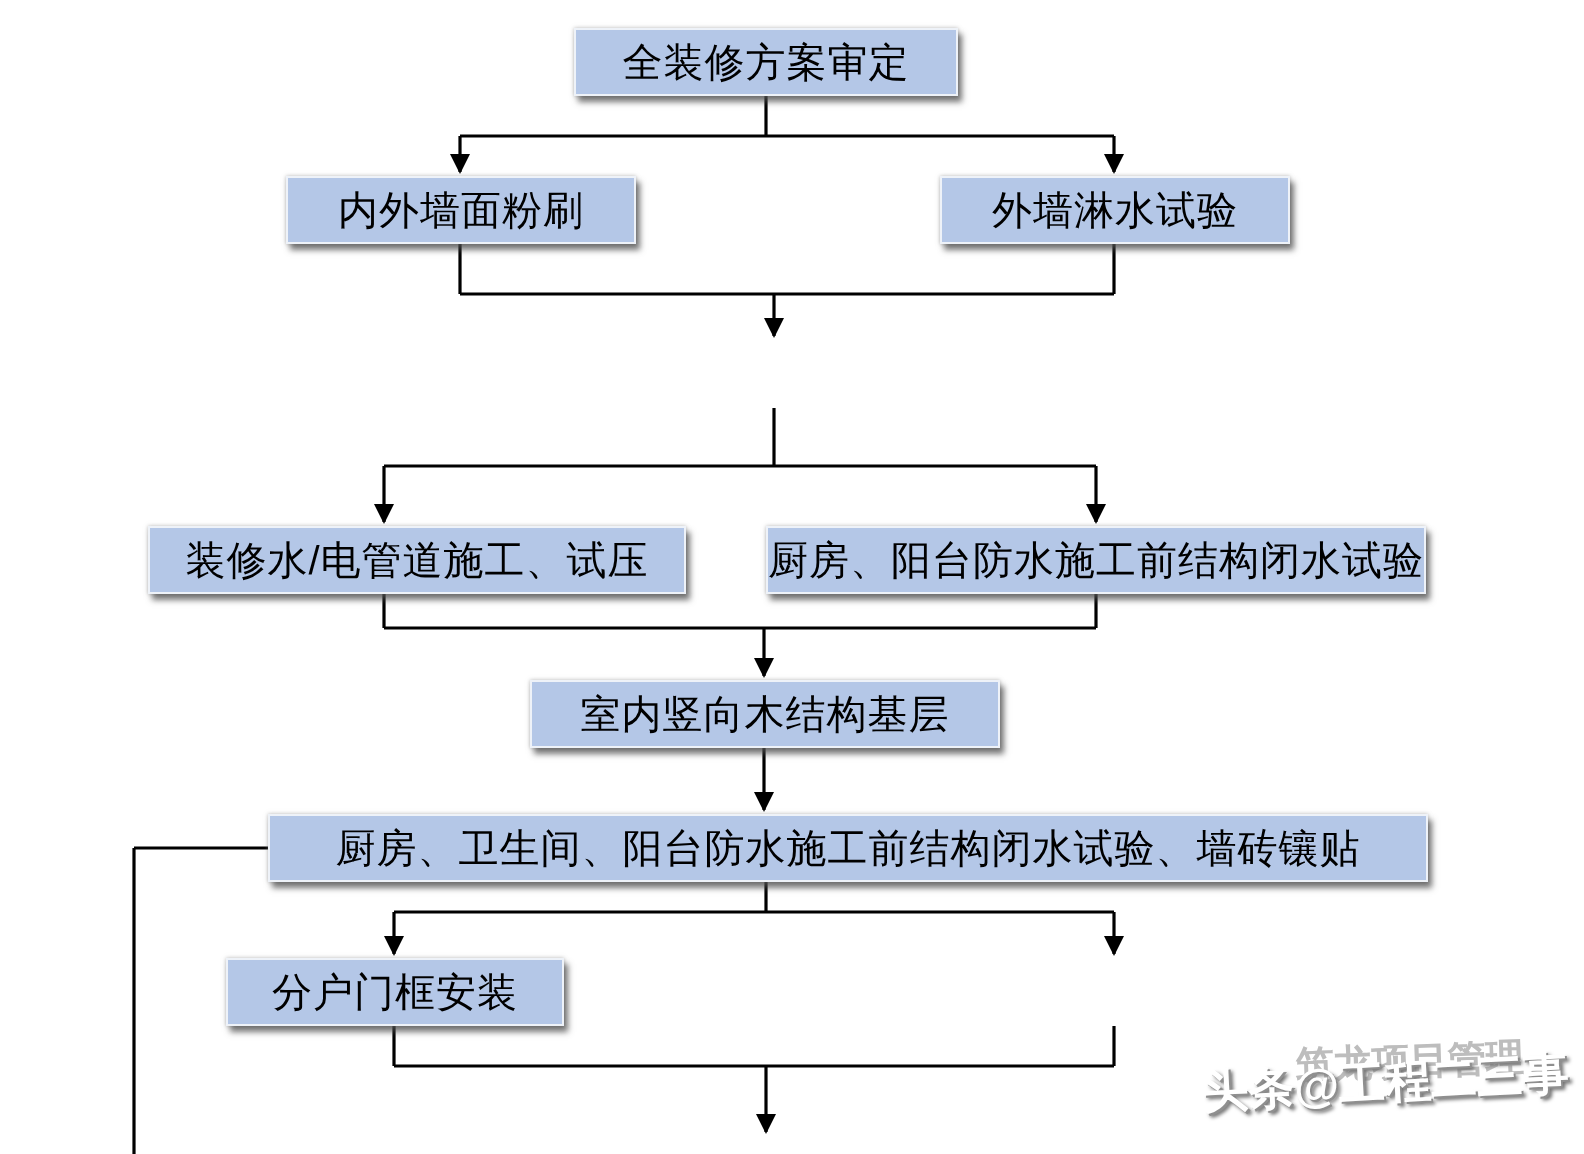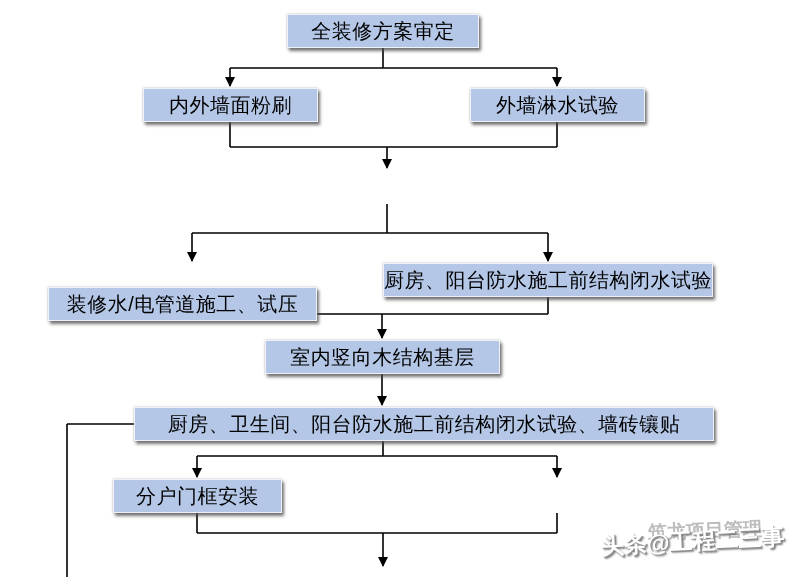--- a/index.html
+++ b/index.html
@@ -112,21 +112,21 @@
     </g>
   </svg>
 
   <div class="node" style="left:287px; top:14px;  width:192px;">全装修方案审定</div>
 
   <div class="node" style="left:143px; top:88px;  width:175px;">内外墙面粉刷</div>
 
   <div class="node" style="left:470px; top:88px;  width:175px;text-align:right;">外墙淋水试验</div>
 
 
-  <div class="node" style="left:48px;  top:263px; width:269px;margin-top:24px;">装修水/电管道施工、试压</div>
+  <div class="node" style="left:74px;  top:263px; width:269px;">装修水/电管道施工、试压</div>
 
   <div class="node" style="left:383px; top:263px; width:330px;">厨房、阳台防水施工前结构闭水试验</div>
 
   <div class="node" style="left:265px; top:340px; width:235px;">室内竖向木结构基层</div>
 
   <div class="node" style="left:134px; top:407px; width:580px;">厨房、卫生间、阳台防水施工前结构闭水试验、墙砖镶贴</div>
 
   <div class="node" style="left:113px; top:479px; width:169px;">分户门框安装</div>
 
 

